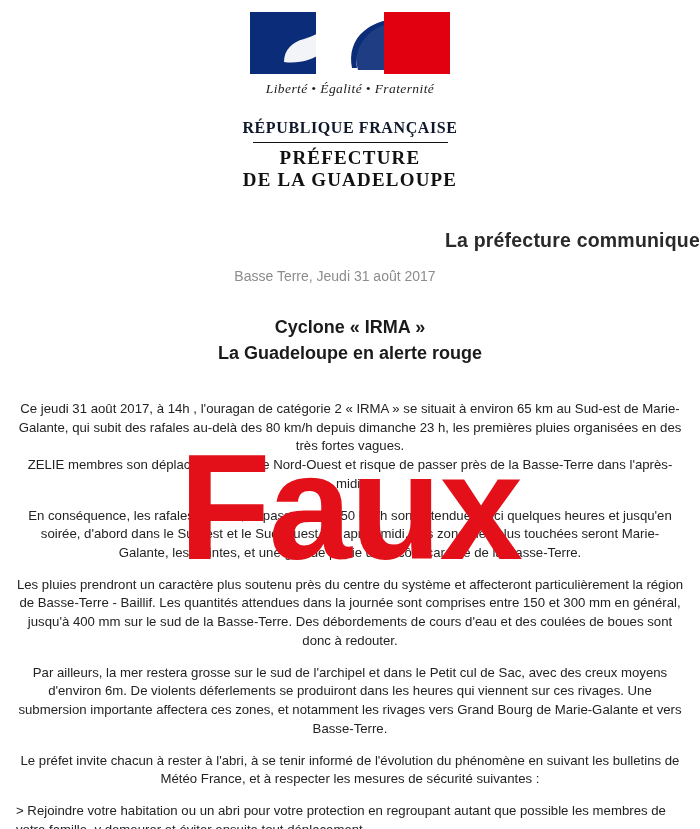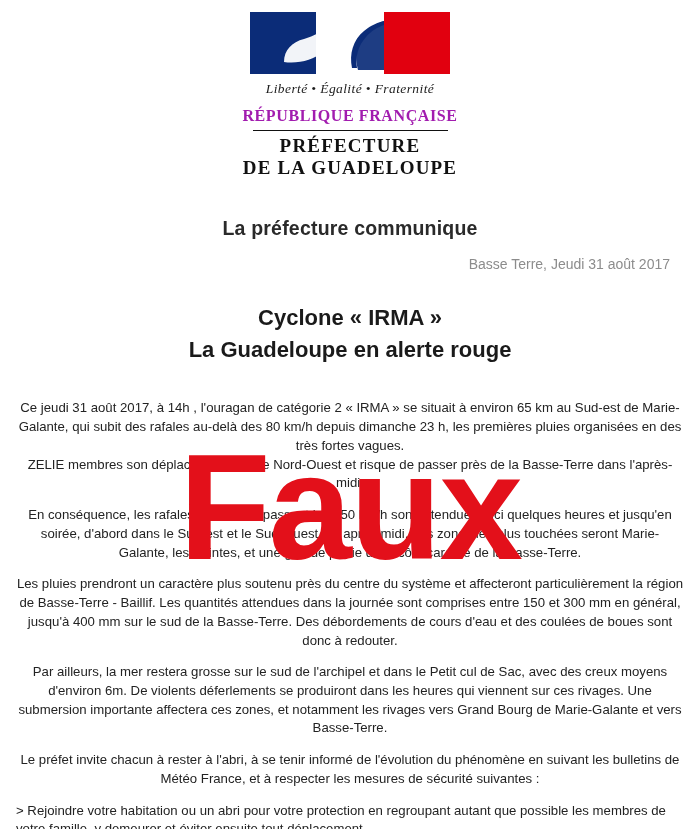--- a/index.html
+++ b/index.html
@@ -36,64 +36,64 @@
   }
   .devise {
     margin-top: 7px;
     font-family: "Liberation Serif", serif;
     font-style: italic;
     font-size: 13.5px;
     letter-spacing: 0.4px;
     color: #1b1b1b;
   }
   .rep-fr {
-    margin-top: 10px;
+    margin-top: 22px;
     font-family: "Liberation Serif", serif;
     font-weight: bold;
     font-size: 16px;
     letter-spacing: 0.6px;
-    color: #a21caf;
+    color: #0f172a;
   }
   .pref-rule {
     width: 195px;
     height: 1px;
     background: #111;
     margin: 5px auto 4px auto;
   }
   .pref-title {
     font-family: "Liberation Serif", serif;
     font-weight: bold;
     font-size: 19px;
     letter-spacing: 1.2px;
     line-height: 1.15;
     color: #111;
   }
 
   
   .communique {
     margin-top: 38px;
-    text-align: center;
+    text-align: right;
     font-size: 19.5px;
     font-weight: bold;
     color: #2a2a2a;
     letter-spacing: 0.2px;
   }
   .dateline {
     margin-top: 16px;
     padding-right: 30px;
-    text-align: right;
+    text-align: center;
     font-size: 14px;
     color: #8c8c8c;
   }
 
   .title-block {
     margin-top: 30px;
     text-align: center;
     font-weight: bold;
-    font-size: 22px;
+    font-size: 18px;
     line-height: 1.45;
     color: #1a1a1a;
   }
 
   
   .body-copy {
     margin-top: 34px;
     padding: 0 16px 0 16px;
     font-size: 13.2px;
     line-height: 1.42;

